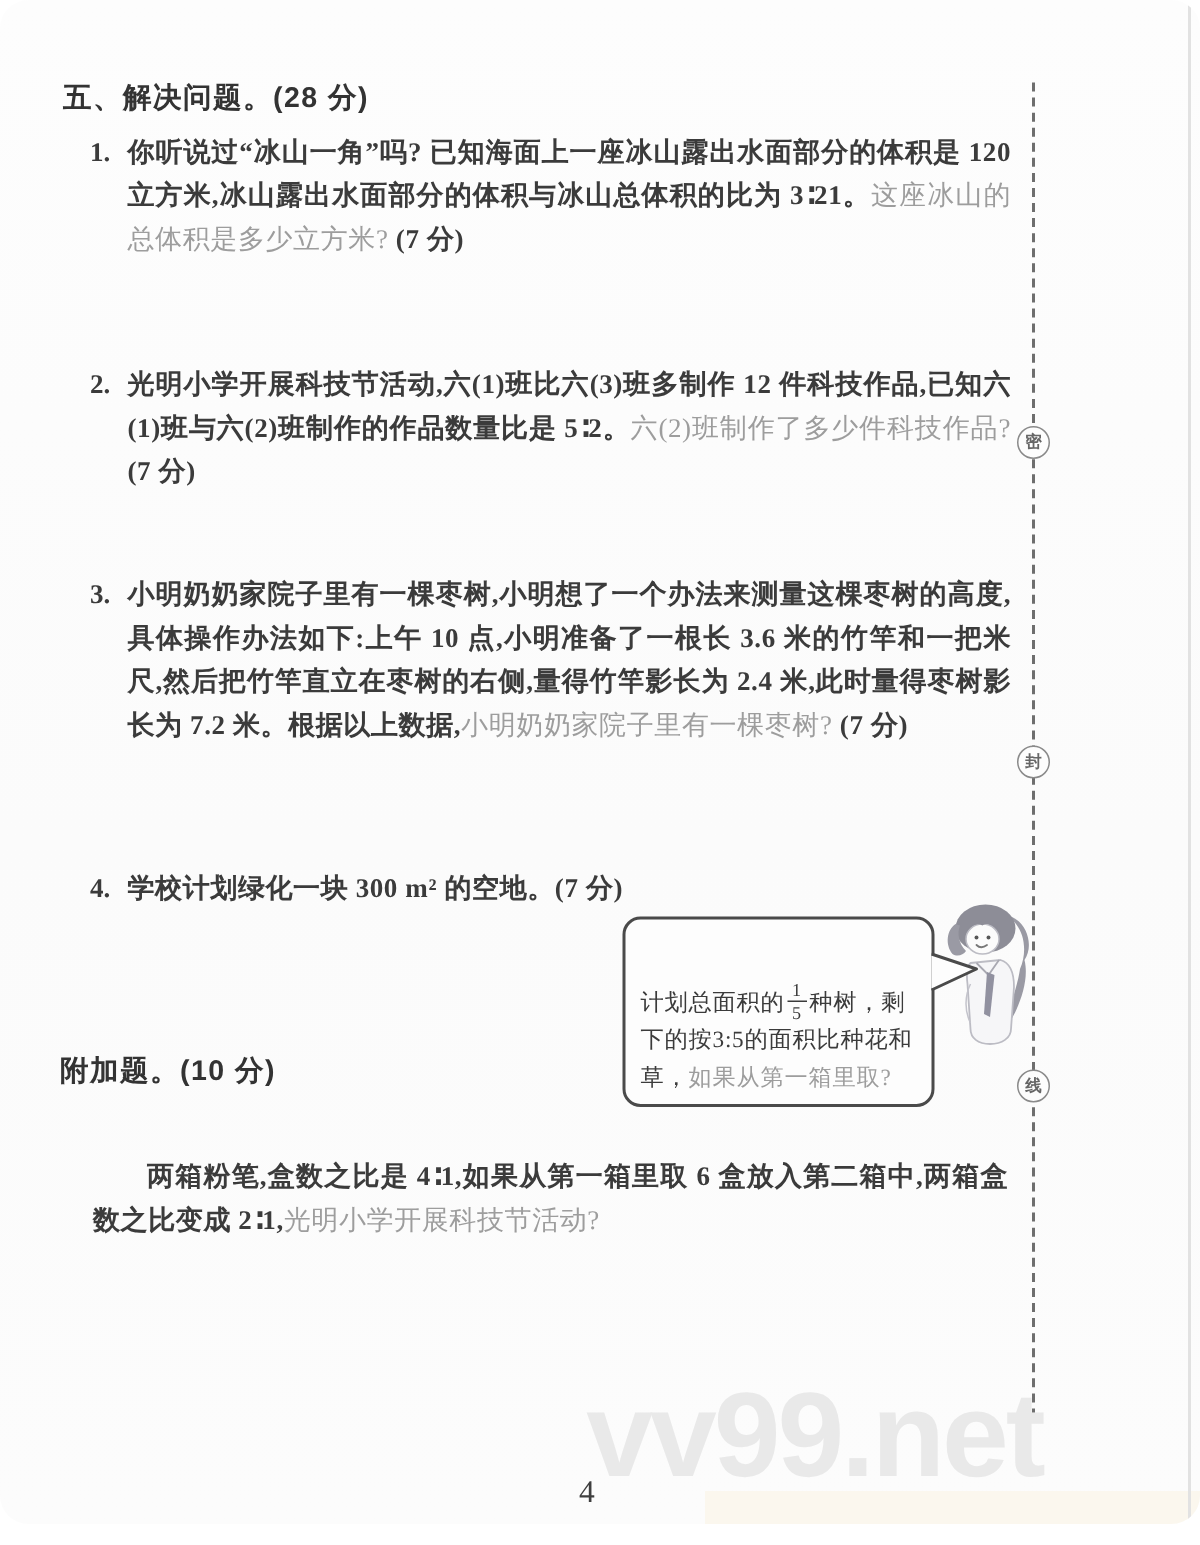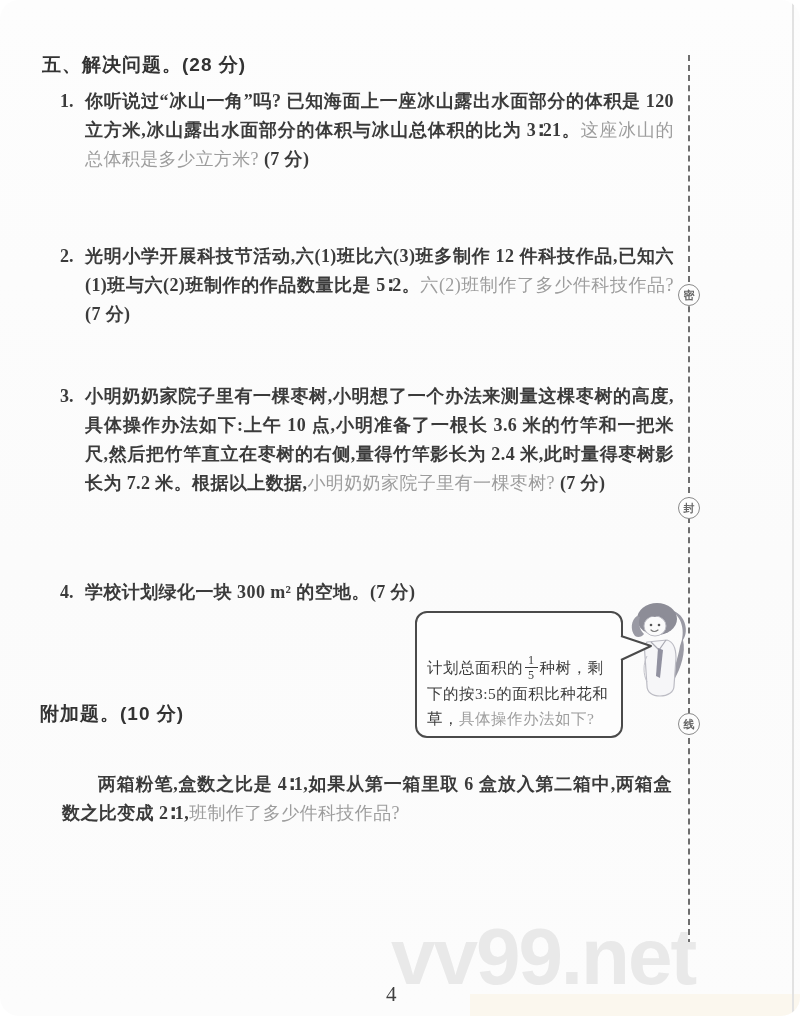--- a/index.html
+++ b/index.html
@@ -98,21 +98,21 @@
     <span class="pnum">3.</span>
     <div class="ptext"><span class="seg dark">小明奶奶家院子里有一棵枣树,小明想了一个办法来测量这棵枣树的高度,具体操作办法如下:上午 10 点,小明准备了一根长 3.6 米的竹竿和一把米尺,然后把竹竿直立在枣树的右侧,量得竹竿影长为 2.4 米,此时量得枣树影长为 7.2 米。根据以上数据,</span><span class="seg gray">小明奶奶家院子里有一棵枣树?</span><span class="seg dark"> (7 分)</span></div>
   </div>
 
   <div class="problem" style="top:578px">
     <span class="pnum">4.</span>
     <div class="ptext"><span class="seg dark">学校计划绿化一块 300 m² 的空地。(7 分)</span></div>
   </div>
 
   <div class="bubble">
-    <div class="bubble-text"><span class="seg dark">计划总面积的</span><span class="frac seg dark"><span class="num">1</span><span class="den">5</span></span><span class="seg dark">种树，剩下的按3:5的面积比种花和草，</span><span class="seg gray">具体操作办法如下?</span></div>
+    <div class="bubble-text"><span class="seg dark">计划总面积的</span><span class="frac seg dark"><span class="num">1</span><span class="den">5</span></span><span class="seg dark">种树，剩下的按3:5的面积比种花和草，</span><span class="seg gray">如果从第一箱里取?</span></div>
   </div>
   <svg class="bubble-tail" width="36" height="30" viewBox="0 0 36 30">
     <path d="M1 3 L31 13 L1 27" fill="#fdfdfd" stroke="#4a4a4a" stroke-width="2" stroke-linejoin="round"></path>
   </svg>
 
   <svg class="girl" width="78" height="102" viewBox="0 0 78 102">
 
     <path d="M48 12 C60 18 64 34 58 48 C56 62 50 72 52 82 C59 70 64 54 61 42 C68 32 62 14 48 12 Z" fill="#9a9aa4"></path>
 
     <ellipse cx="35" cy="21" rx="20" ry="16" fill="#8d8d97"></ellipse>
@@ -129,21 +129,21 @@
     <path d="M25 44 L45 42 C52 44 54 52 54 60 L52 88 C52 94 46 98 38 98 C30 98 25 94 25 88 L23 58 C22 50 23 46 25 44 Z" fill="#f6f6f8" stroke="#bcbcc4" stroke-width="1.2"></path>
 
     <path d="M29 44 L37 52 L44 42" fill="none" stroke="#a9a9b2" stroke-width="1.2"></path>
 
     <path d="M36 50 L41 52 L38 80 L34 78 Z" fill="#9191a0"></path>
 
     <path d="M25 58 C21 66 21 76 25 84" fill="none" stroke="#c3c3cb" stroke-width="1"></path>
   </svg>
 
   <div class="bonus-title">附加题。(10 分)</div>
-  <div class="bonus-body"><span class="seg dark">两箱粉笔,盒数之比是 4∶1,如果从第一箱里取 6 盒放入第二箱中,两箱盒数之比变成 2∶1,</span><span class="seg gray">班制作了多少件科技作品?</span></div>
+  <div class="bonus-body"><span class="seg dark">两箱粉笔,盒数之比是 4∶1,如果从第一箱里取 6 盒放入第二箱中,两箱盒数之比变成 2∶1,</span><span class="seg gray">光明小学开展科技节活动?</span></div>
 
   <div class="seal-line"></div>
   <div class="seal-circle" style="top:284px">
     <span>密</span>
   </div>
   <div class="seal-circle" style="top:497px">
     <span>封</span>
   </div>
   <div class="seal-circle" style="top:713px">
     <span>线</span>

